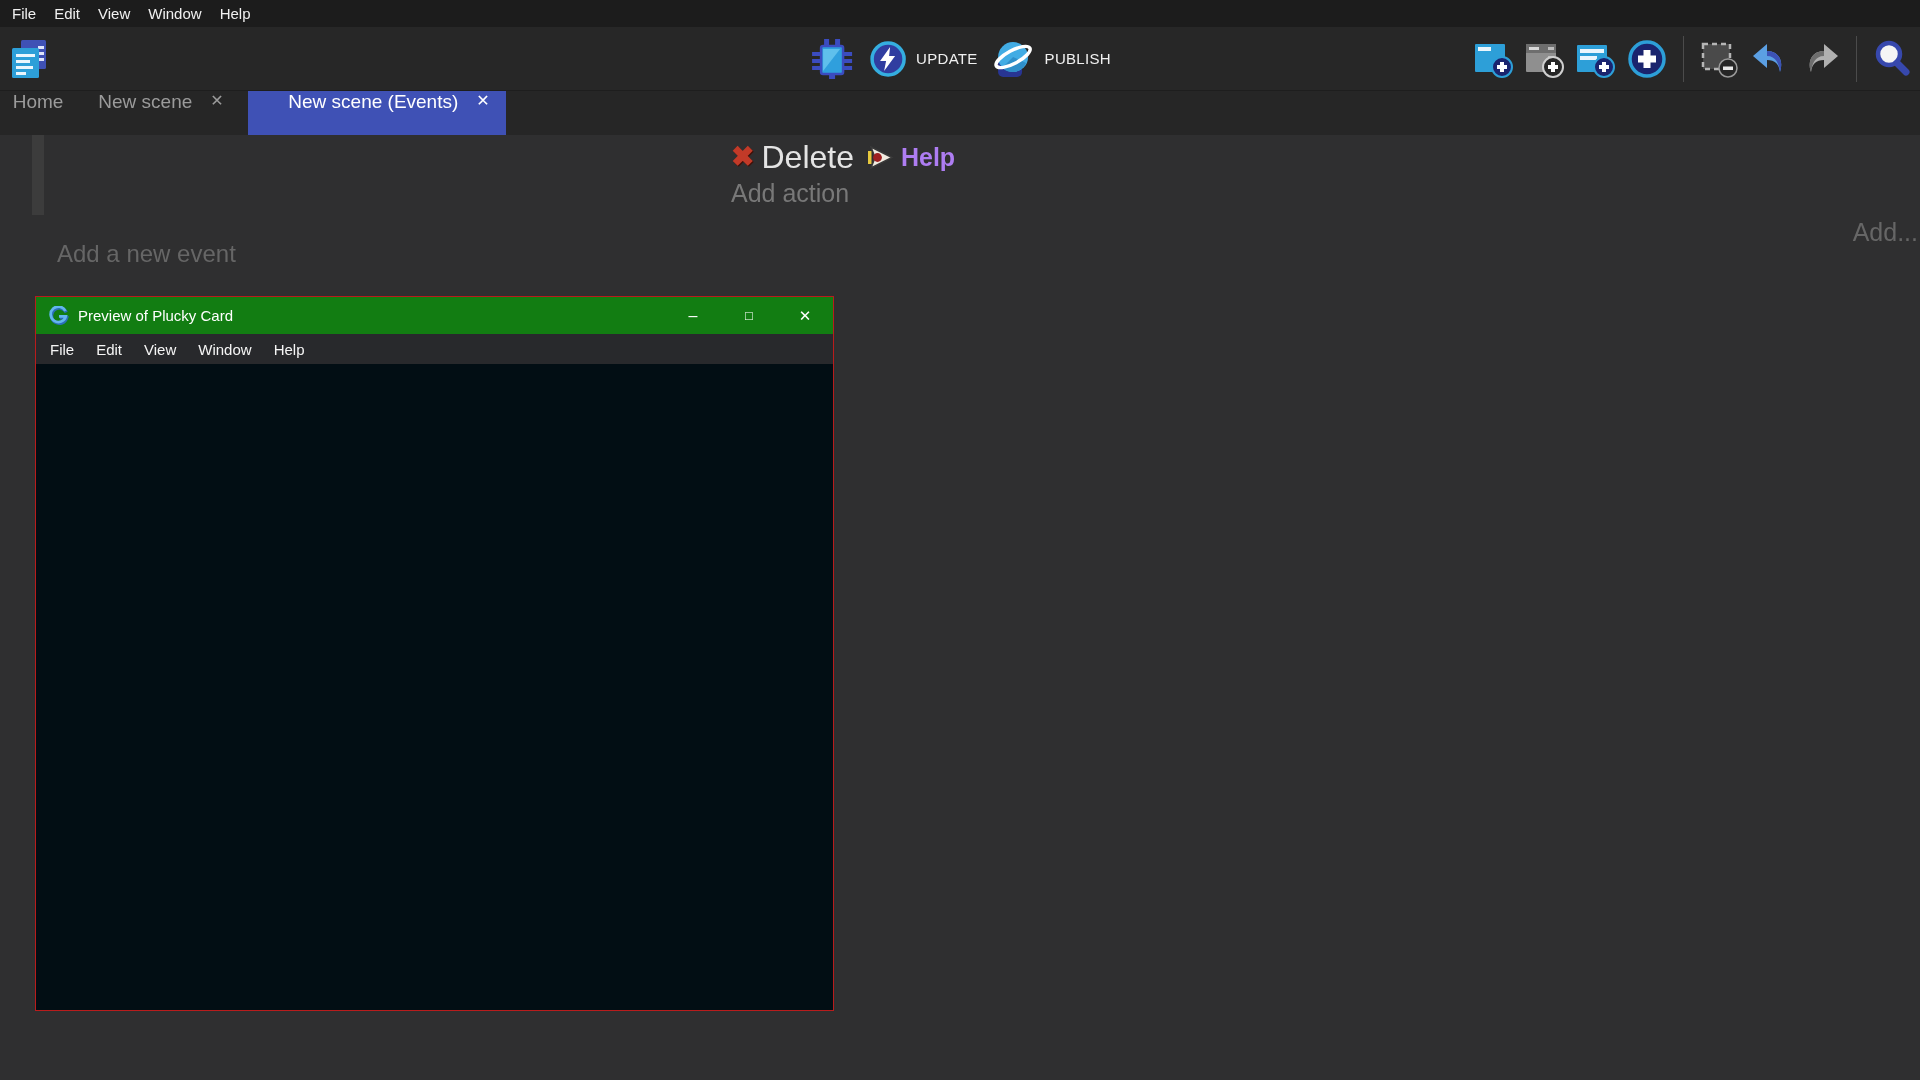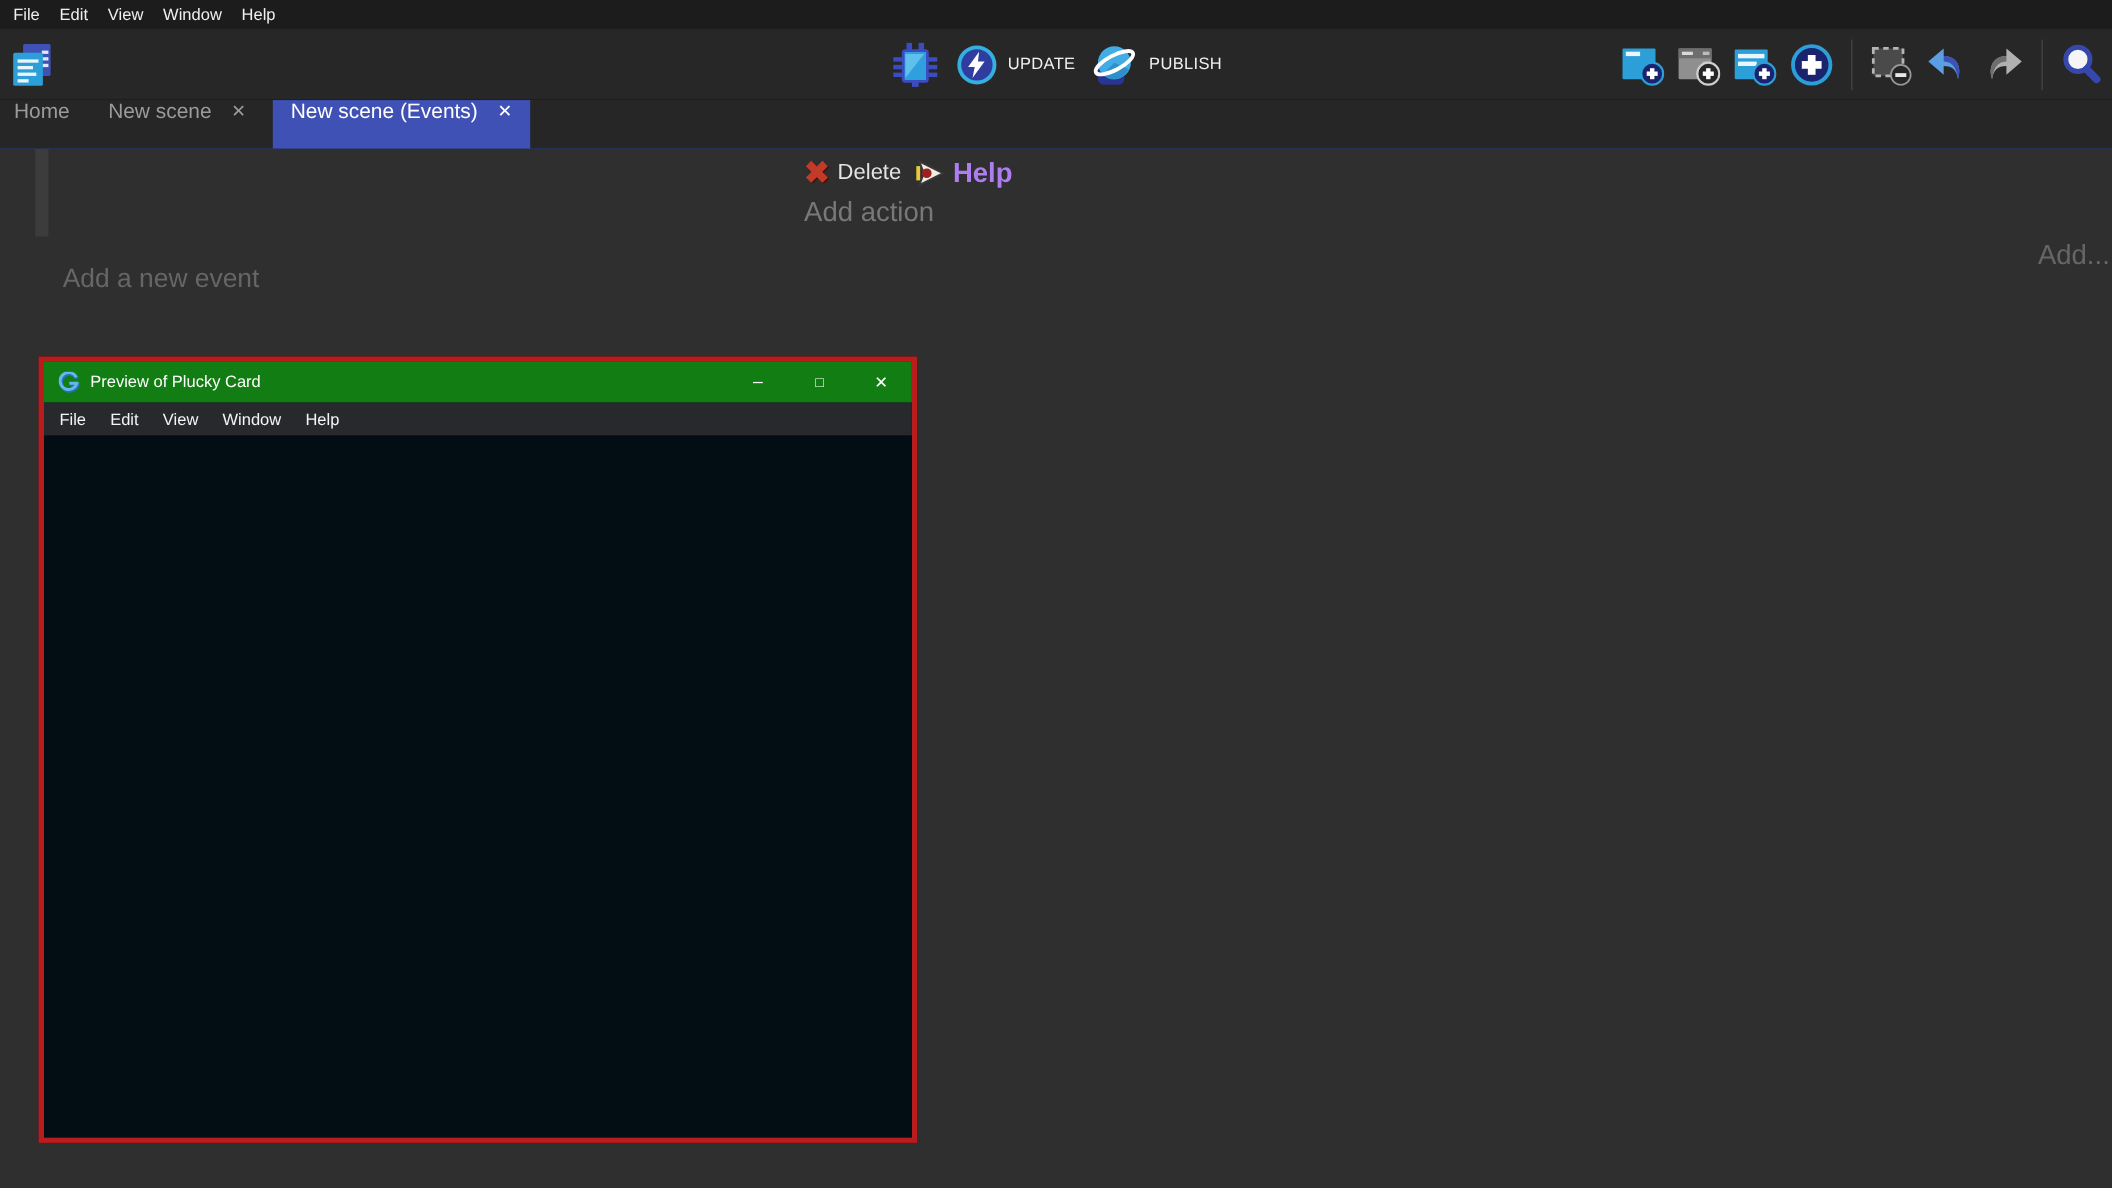--- a/index.html
+++ b/index.html
@@ -22,43 +22,43 @@
   .tb-right{position:absolute;right:8px;top:0;height:63px;display:flex;align-items:center;gap:11px;}
   .tsep{width:1px;height:46px;background:#4b4b4b;margin:0 4px;}
 
   
   .tabbar{position:absolute;top:90px;left:0;right:0;height:45px;background:#262626;
           border-top:1px solid #1e1e1e;box-sizing:border-box;display:flex;align-items:stretch;z-index:5;}
   .tab{display:flex;align-items:flex-start;justify-content:center;gap:18px;
        color:#9b9b9b;font-size:19px;cursor:default;}
   .tab-home{width:76px;}
   .tab-plain{width:170px;}
-  .tab-active{width:234px;margin-left:2px;background:#3f51b5;color:#ffffff;font-weight:500;}
+  .tab-active{width:234px;margin-left:2px;background:#3f51b5;color:#ffffff;font-weight:500;padding-left:24px;}
   .tab .x{font-size:16px;color:#9b9b9b;}
   .tab-active .x{color:#ffffff;}
 
   
   .sheet{position:absolute;top:135px;left:0;right:0;bottom:0;background:#2f2f30;}
   .gutter{position:absolute;left:32px;top:0;width:12px;height:80px;background:#3c3c3c;}
   .cond-box{position:absolute;left:44px;top:0;width:675px;height:80px;background:#4e4e4e;
             box-sizing:border-box;padding:9px 0 0 12px;}
   .cond-ph{color:#8d8d8d;font-size:25px;}
   .action-cell{position:absolute;left:731px;top:0;right:0;height:80px;}
   .action-line{display:flex;align-items:center;gap:7px;height:38px;margin-top:3px;}
   .del-x{color:#c23a28;font-size:28px;font-weight:bold;line-height:1;
          text-shadow:1px 1px 0 #401008;}
-  .action-verb{color:#e4e4e4;font-size:20px;}
+  .action-verb{color:#e4e4e4;font-size:32px;}
   .obj-name{color:#ae7df2;font-size:25px;font-weight:bold;}
   .action-ph{color:#787878;font-size:25px;margin-top:3px;}
   .add-event-ph{position:absolute;top:93px;left:57px;color:#666666;font-size:24px;margin-top:12px;}
   .add-more{position:absolute;top:83px;right:2px;color:#666666;font-size:25px;white-space:nowrap;}
 
   
-  .preview{position:absolute;left:35px;top:324px;width:799px;height:715px;
-           border:5px solid #b91c1c;box-sizing:border-box;background:#020e14;z-index:10;}
+  .preview{position:absolute;left:35px;top:296px;width:799px;height:715px;
+           border:1px solid #b91c1c;box-sizing:border-box;background:#020e14;z-index:10;}
   .ptitlebar{height:37px;background:#127d12;display:flex;align-items:center;
              padding-left:13px;gap:9px;}
   .ptitle{color:#ffffff;font-size:15px;}
   .pcontrols{margin-left:auto;display:flex;height:100%;}
   .pctrl{width:56px;height:100%;display:flex;align-items:center;justify-content:center;
          color:#ffffff;}
   .pctrl.min{font-size:16px;}
   .pctrl.max{font-size:13px;}
   .pctrl.cls{font-size:15px;}
   .pmenubar{height:30px;background:#28292c;display:flex;align-items:center;padding-left:3px;}

